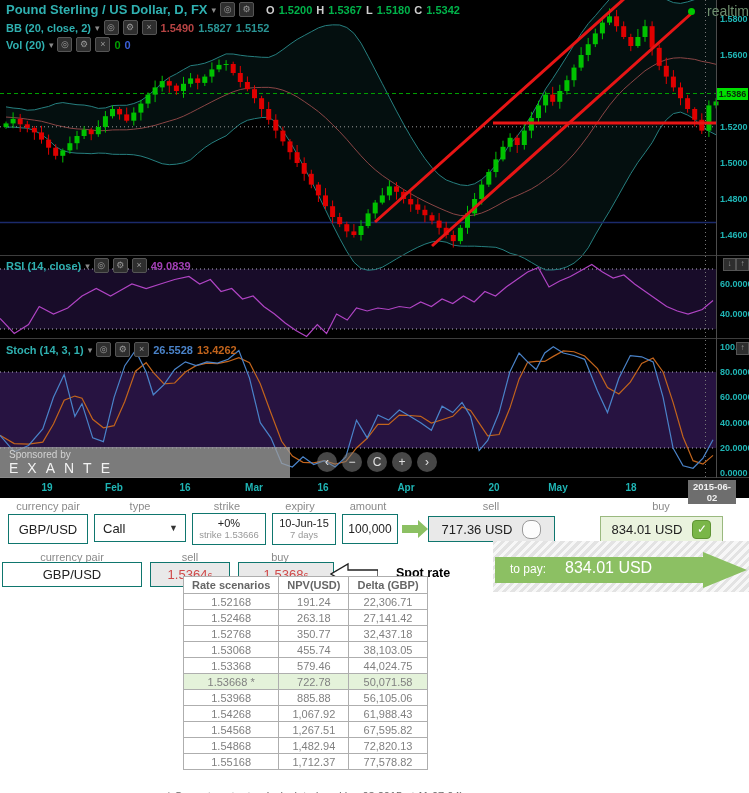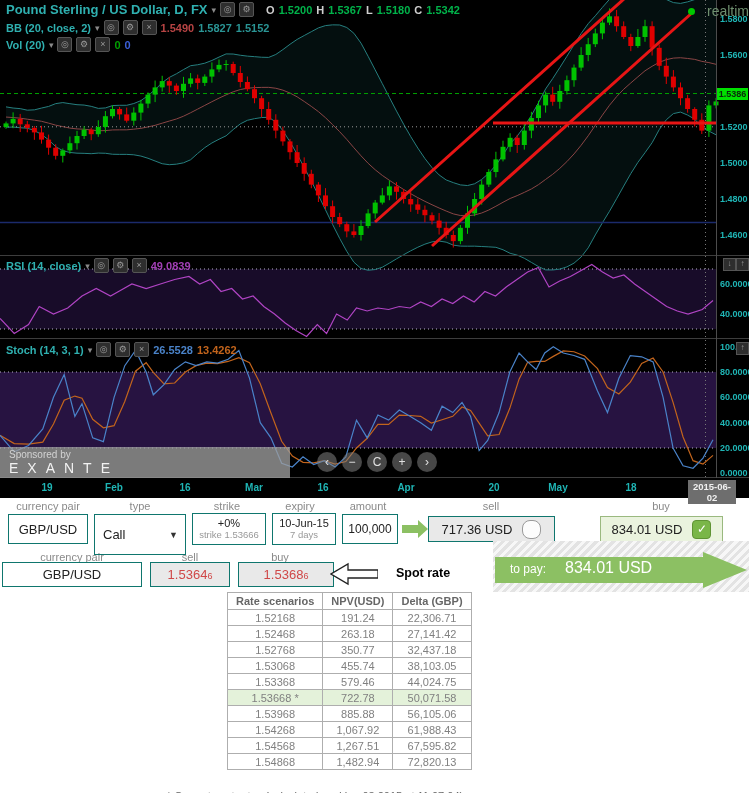--- a/index.html
+++ b/index.html
@@ -52,21 +52,21 @@
   .buybox{background:#eaf3de;border-color:#9ab97f;}
   .chk-empty{width:17px;height:17px;border:1px solid #9a9a9a;border-radius:8px;background:#fcfcfc;margin-left:10px;cursor:pointer;}
   .chk-on{width:17px;height:17px;border:1px solid #5f9334;border-radius:4px;background:#7ab648;color:#fff;
           font-size:12px;line-height:16px;text-align:center;margin-left:10px;cursor:pointer;}
   .redval{color:#d04848;font-size:13px;} .redval small{font-size:9px;}
   .hatch{position:absolute;left:493px;top:43px;width:256px;height:51px;
          background:repeating-linear-gradient(135deg,#e3e3e3 0 3px,#f7f7f7 3px 6px);}
   .banner{position:absolute;left:495px;top:54px;z-index:2;}
   .banner-txt{position:absolute;z-index:3;color:#fff;white-space:nowrap;}
   .spotarrow-label{position:absolute;font-weight:bold;font-size:12.5px;color:#000;}
-  table.scn{position:absolute;left:183px;top:94px;border-collapse:collapse;font-size:11px;color:#808080;margin-left:44px;}
+  table.scn{position:absolute;left:183px;top:78px;border-collapse:collapse;font-size:11px;color:#808080;}
   table.scn th{border:1px solid #aeaeae;color:#666;font-weight:bold;padding:2px 8px;background:#fff;}
   table.scn td{border:1px solid #aeaeae;text-align:center;padding:1px 8px;height:13px;}
   table.scn tr.hl td{background:#e4f2da;}
   .note{position:absolute;left:150px;top:292px;width:330px;text-align:center;color:#666;font-size:11px;}
 </style>
 </head>
 <body>
 
 <div class="screen">
 
@@ -421,21 +421,21 @@
     <span class="flabel" style="left:140px;top:2px;">type</span>
     <span class="flabel" style="left:227px;top:2px;">strike</span>
     <span class="flabel" style="left:300px;top:2px;">expiry</span>
     <span class="flabel" style="left:368px;top:2px;">amount</span>
     <span class="flabel" style="left:491px;top:2px;">sell</span>
     <span class="flabel" style="left:661px;top:2px;">buy</span>
 
     <div class="fbox" style="left:8px;top:16px;width:80px;height:30px;">
       <span>GBP/USD</span>
     </div>
-    <div class="fbox selbox" style="left:94px;top:16px;width:92px;height:41px;">
+    <div class="fbox selbox" style="left:94px;top:16px;width:92px;height:28px;">
       <span>Call</span>
       <span class="selcaret">▼</span>
     </div>
     <div class="fbox two" style="left:192px;top:15px;width:74px;height:32px;">
       <span>+0%</span>
       <span class="sub">strike 1.53666</span>
     </div>
     <div class="fbox two" style="left:272px;top:15px;width:64px;height:32px;">
       <span>10-Jun-15</span>
       <span class="sub">7 days</span>
@@ -535,18 +535,23 @@
           <tr class="">
             <td>1.54568</td>
             <td>1,267.51</td>
             <td>67,595.82</td>
           </tr>
           <tr class="">
             <td>1.54868</td>
             <td>1,482.94</td>
             <td>72,820.13</td>
           </tr>
+          <tr class="">
+            <td>1.55168</td>
+            <td>1,712.37</td>
+            <td>77,578.82</td>
+          </tr>
         </tbody>
     </table>
 
     <div class="note">* Current spot rates (calculated wed jun 03 2015 at 11:07:04)</div>
   </div>
 </div>
 
 </body></html>

